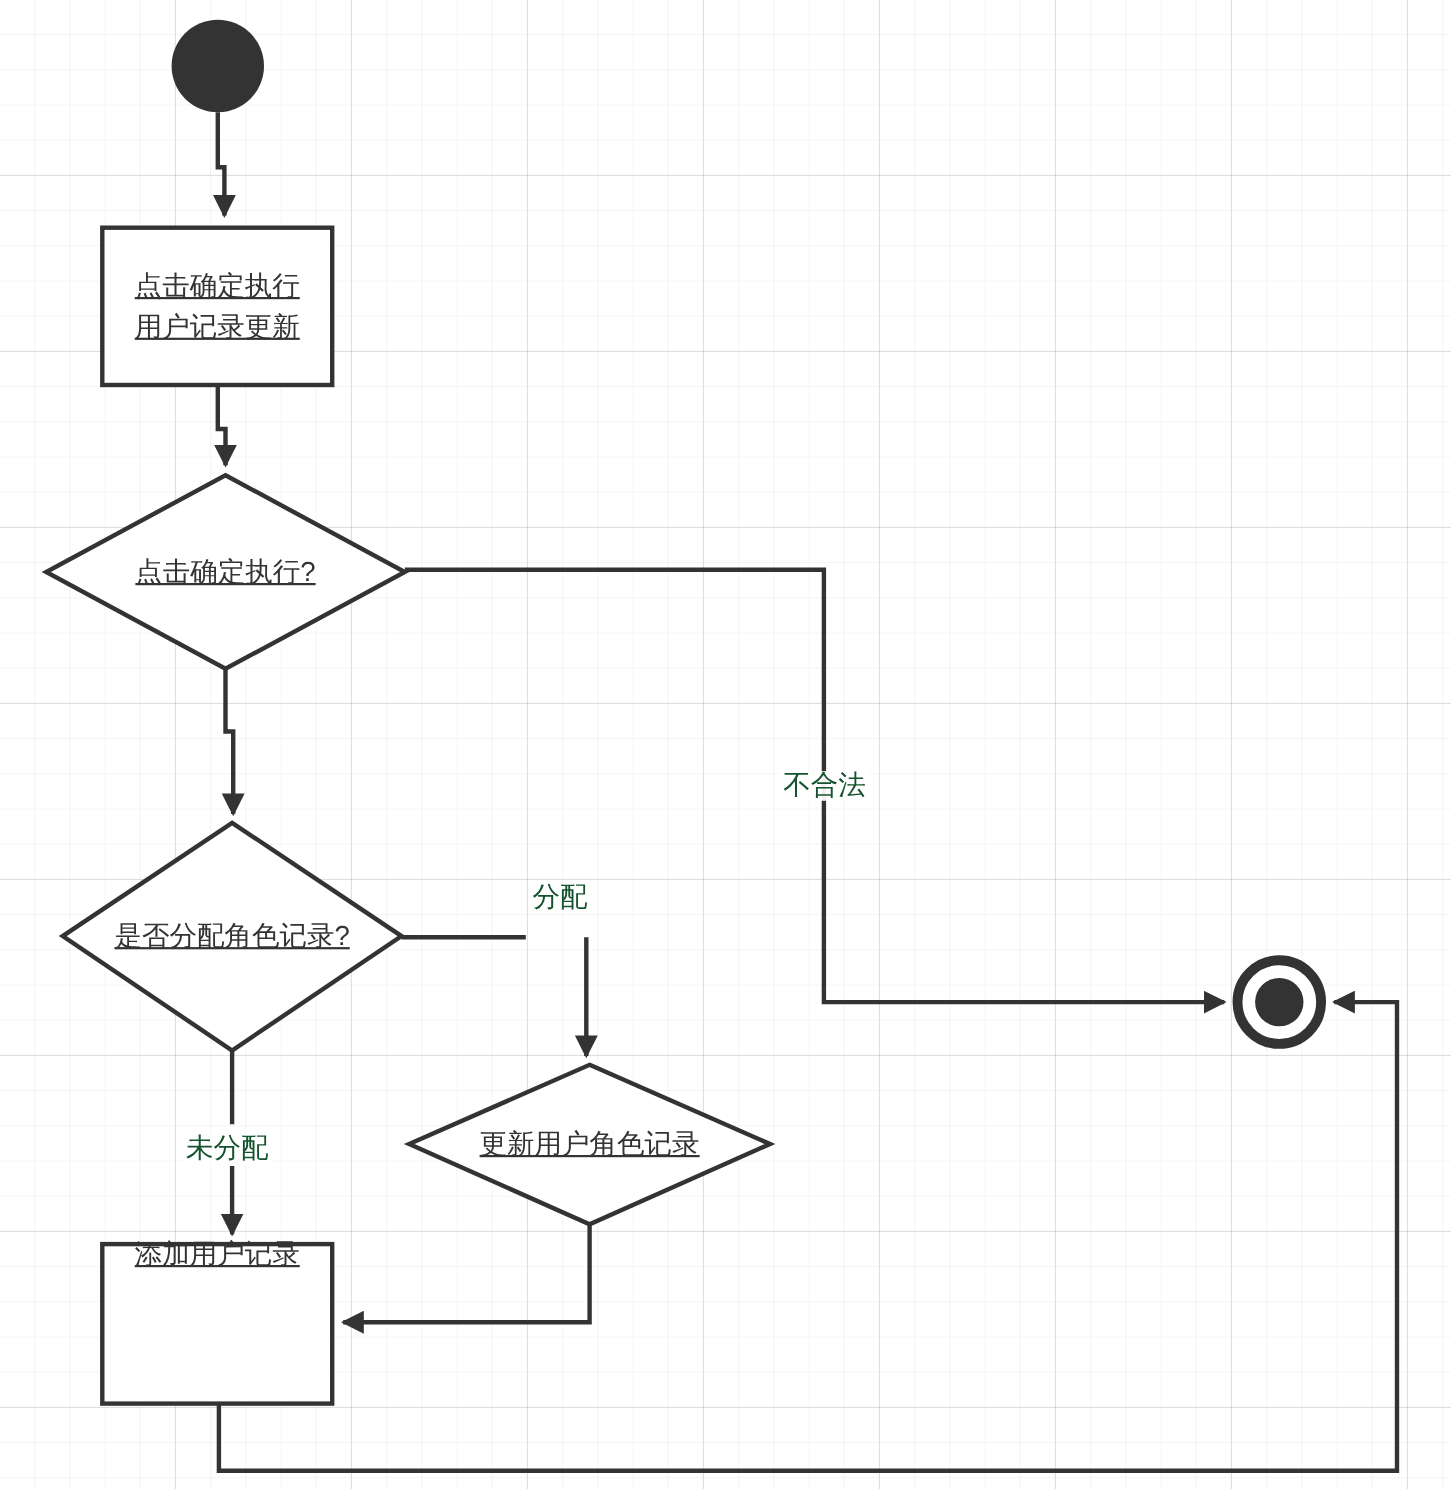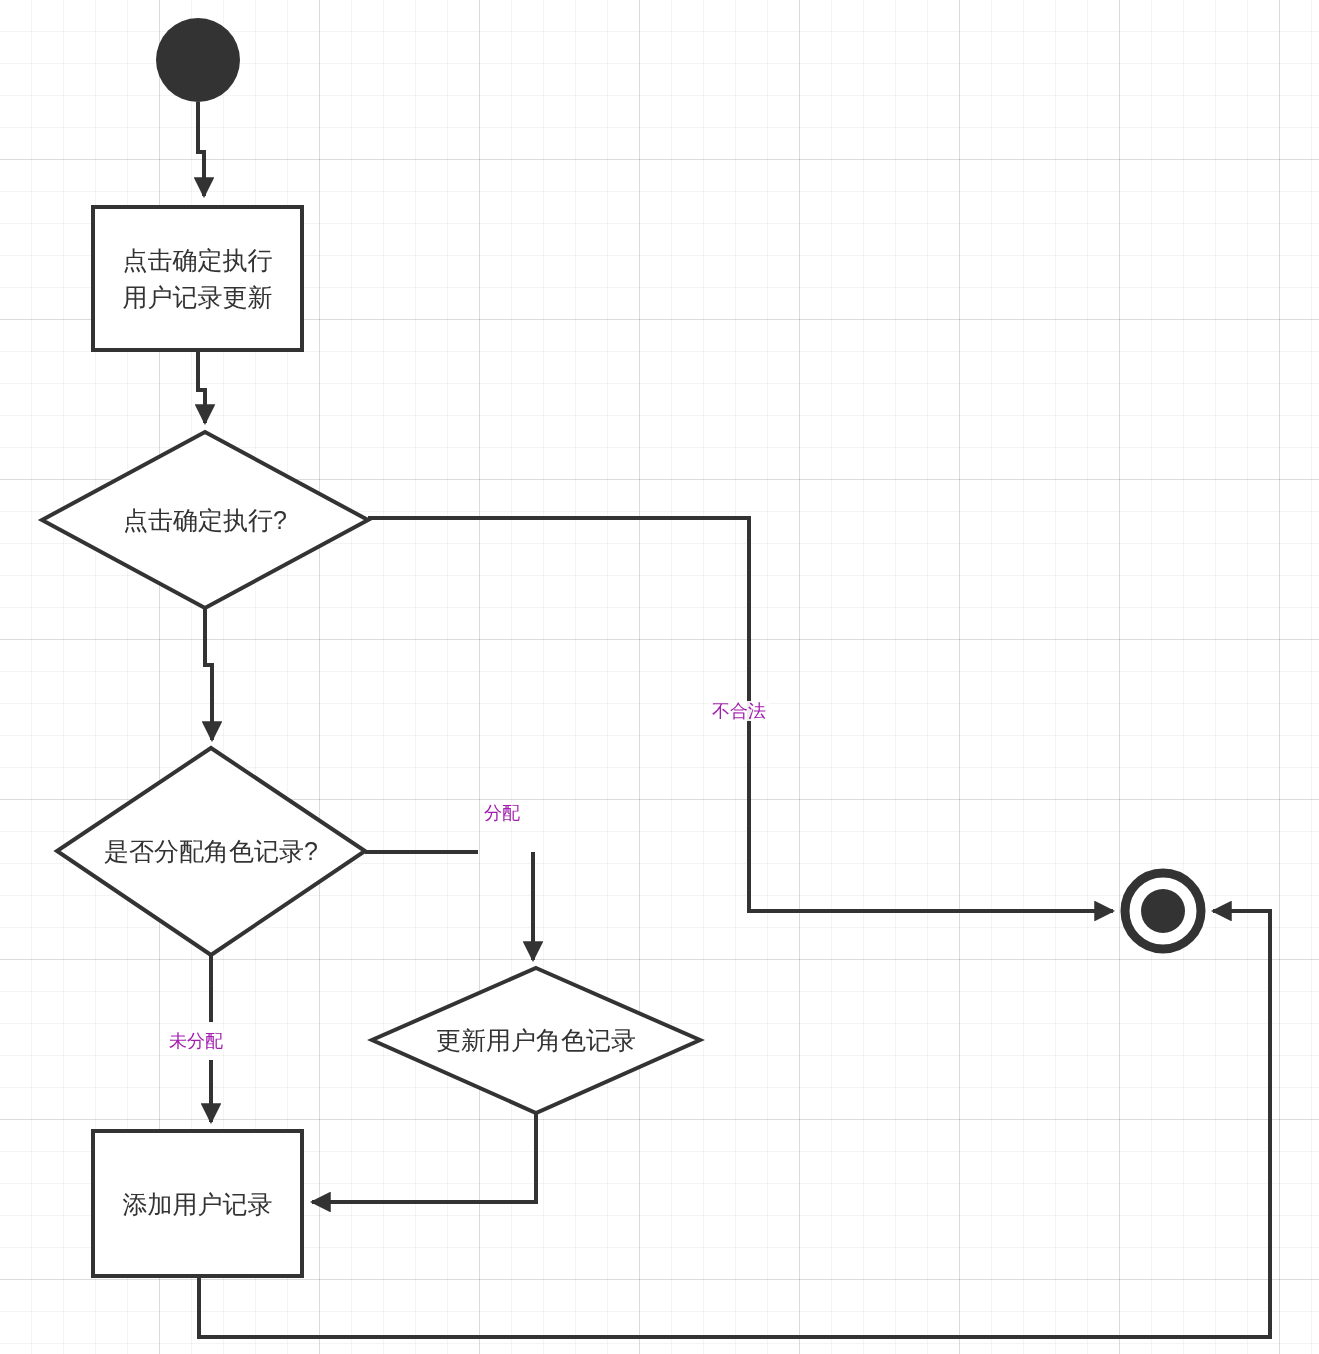--- a/index.html
+++ b/index.html
@@ -39,26 +39,27 @@
     display: flex;
     align-items: center;
     justify-content: center;
     text-align: left;
     color: #333333;
     font-family: "Liberation Sans", "DejaVu Sans", sans-serif;
     font-size: 25px;
     line-height: 1.45;
     white-space: pre-line;
     pointer-events: none;
+    text-decoration: underline;
   }
   .edge-label {
     position: absolute;
-    color: #a21caf;
+    color: #14532d;
     font-family: "Liberation Sans", "DejaVu Sans", sans-serif;
-    font-size: 18px;
+    font-size: 25px;
     line-height: 1;
     background: rgba(255,255,255,0.92);
     padding: 1px 3px;
     white-space: nowrap;
   }
 </style>
 </head>
 <body>
 
 <div id="canvas">
@@ -107,21 +108,21 @@
 
   <div class="node-label" style="left:93px; top:207px; width:209px; height:143px;">点击确定执行
 用户记录更新</div>
 
   <div class="node-label" style="left:45px; top:495px; width:320px; height:50px;">点击确定执行?</div>
 
   <div class="node-label" style="left:374px; top:1015px; width:324px; height:50px;">更新用户角色记录</div>
 
   <div class="node-label" style="left:58px; top:826px; width:306px; height:50px;">是否分配角色记录?</div>
 
-  <div class="node-label" style="left:93px; top:1132px; width:209px; height:145px;">添加用户记录</div>
+  <div class="node-label" style="left:93px; top:1068px; width:209px; height:145px;">添加用户记录</div>
 
   <div class="edge-label" style="left:709px; top:701px;">不合法</div>
 
   <div class="edge-label" style="left:481px; top:803px;">分配</div>
 
   <div class="edge-label" style="left:166px; top:1031px;">未分配</div>
 
 </div>
 
 </body></html>

